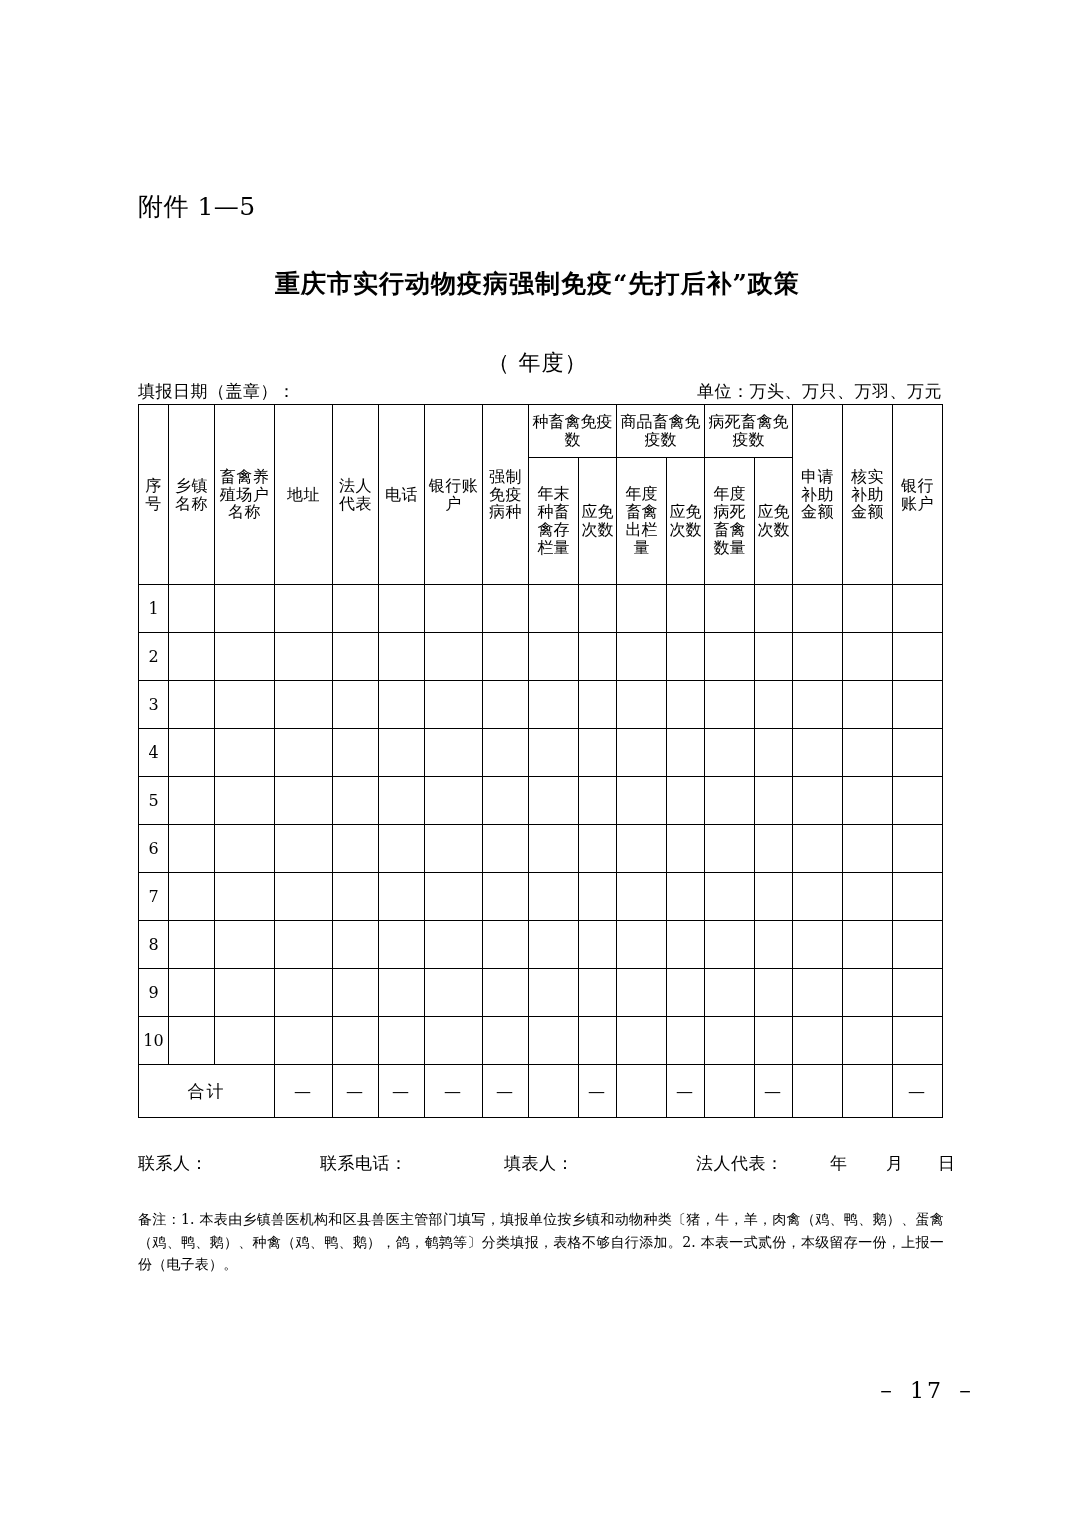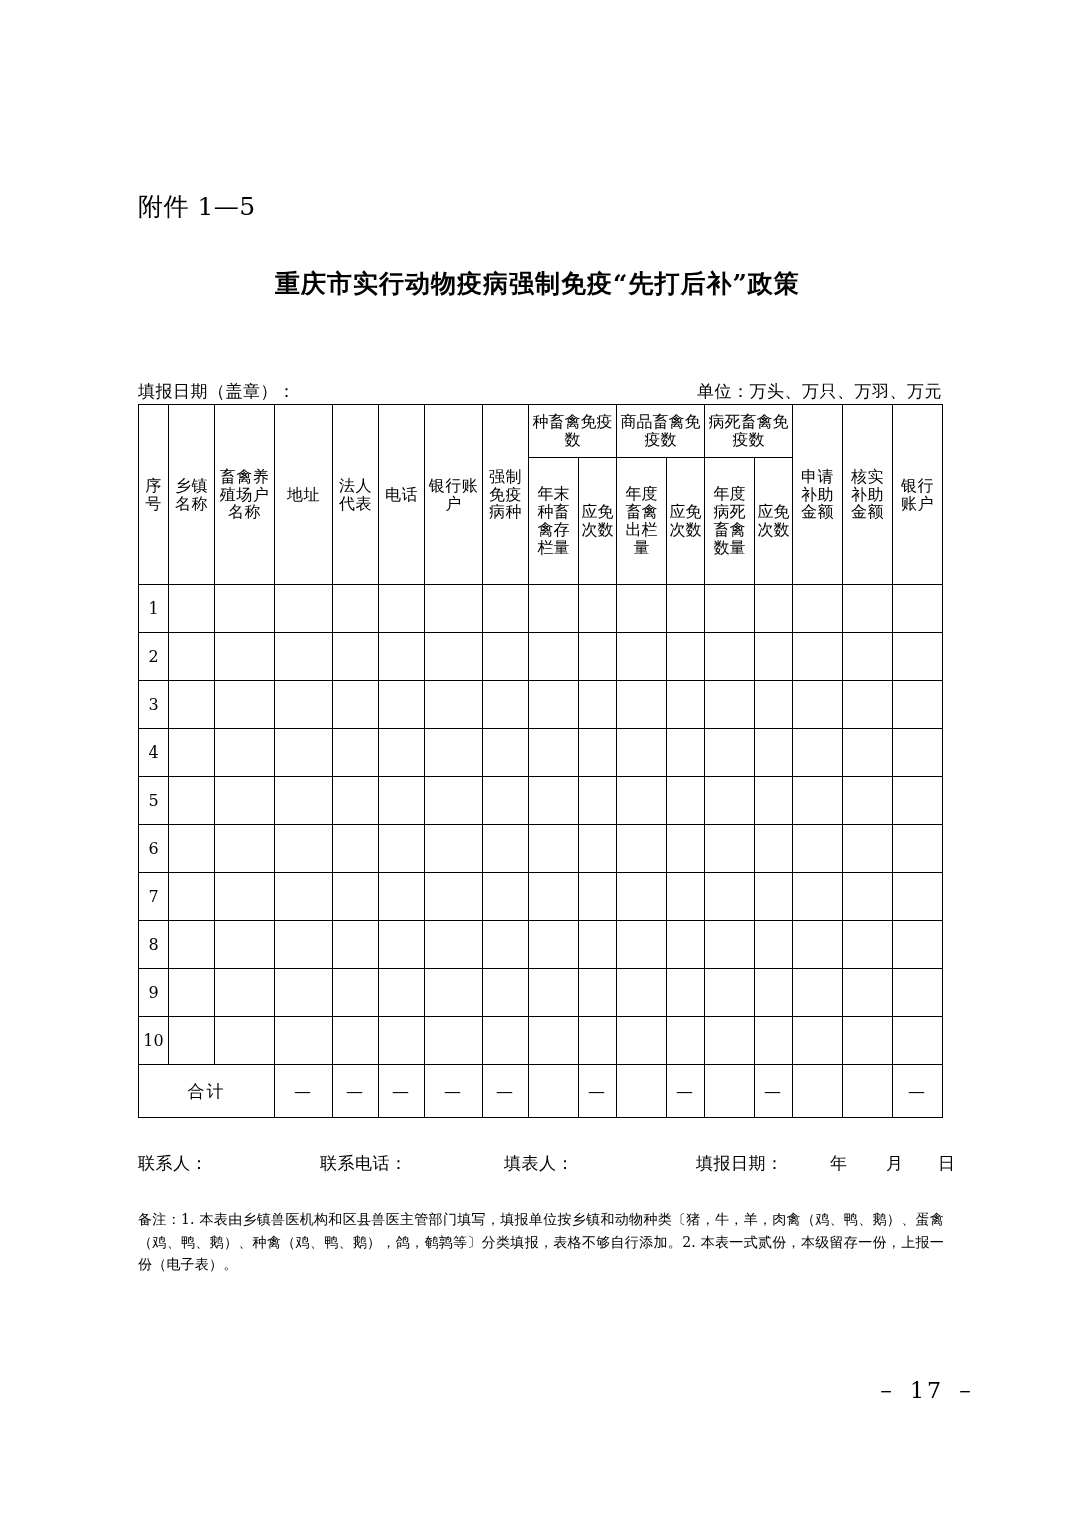--- a/index.html
+++ b/index.html
@@ -178,20 +178,21 @@
   }
 </style>
 </head>
 <body>
 
 <div class="page">
 
   <div class="attach-label">附件 1—5</div>
 
   <div class="doc-title line1">重庆市实行动物疫病强制免疫“先打后补”政策</div>
+  <div class="year-line">（        年度）</div>
 
   <div class="meta-row">
     <span class="meta-left">填报日期（盖章）：</span>
     <span class="meta-right">单位：万头、万只、万羽、万元</span>
   </div>
 
   <div class="tbl-wrap">
     <table class="main">
       <colgroup>
         <col style="width:30px">
@@ -483,21 +484,21 @@
             <td class="dash">—</td>
           </tr>
         </tbody>
     </table>
   </div>
 
   <div class="sig-row">
     <span class="s1">联系人：</span>
     <span class="s2">联系电话：</span>
     <span class="s3">填表人：</span>
-    <span class="s4">填报日期：</span>
+    <span class="s4">法人代表：</span>
     <span class="s5">年</span>
     <span class="s6">月</span>
     <span class="s7">日</span>
   </div>
 
   <div class="remarks">备注：1. 本表由乡镇兽医机构和区县兽医主管部门填写，填报单位按乡镇和动物种类〔猪，牛，羊，肉禽（鸡、鸭、鹅）、蛋禽（鸡、鸭、鹅）、种禽（鸡、鸭、鹅），鸽，鹌鹑等〕分类填报，表格不够自行添加。2. 本表一式贰份，本级留存一份，上报一份（电子表）。</div>
 
   <div class="page-num">
     <span class="inner">－ 17 －</span>
   </div>

